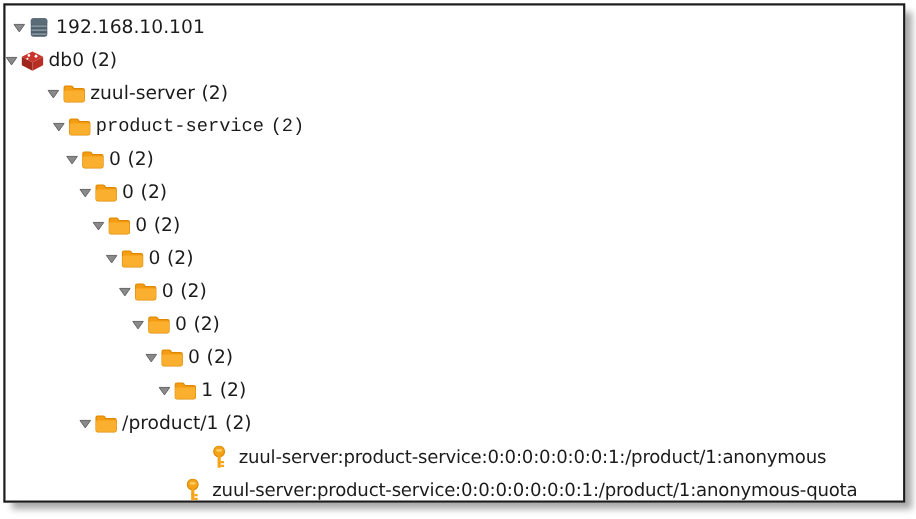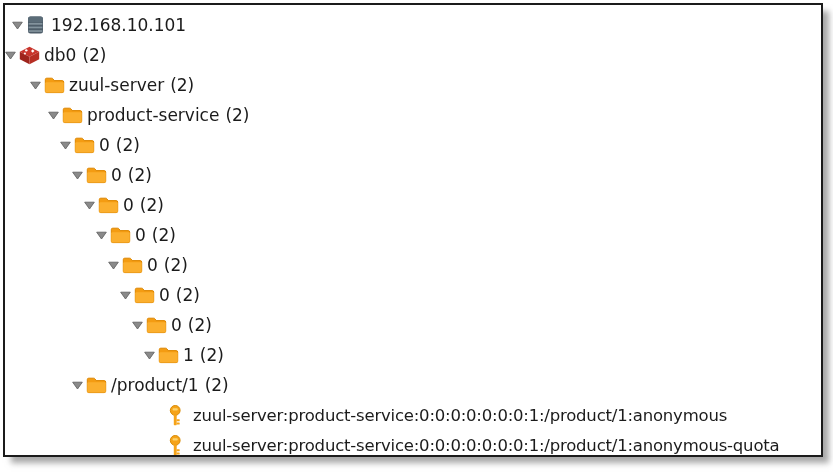--- a/index.html
+++ b/index.html
@@ -87,36 +87,36 @@
     <polygon points="0.8,6 11,11.2 11,19.2 0.8,14" fill="#9e241c"></polygon>
     <polygon points="21.2,6 11,11.2 11,19.2 21.2,14" fill="#b72e24"></polygon>
     <polygon points="14.4,3.4 16.2,5.3 14.4,7.2 12.6,5.3" fill="#ffffff"></polygon>
     <circle cx="7.6" cy="4.6" r="1.25" fill="#ffffff"></circle>
     <circle cx="6.2" cy="7.8" r="1.05" fill="#ffffff"></circle>
   </svg>
           </span>
     <span class="label">db0</span>
     <span class="count">(2)</span>
   </div>
-        <div class="row" style="padding-left: 25px;">
+        <div class="row" style="padding-left: 38px;">
     <span class="arrow">
       <svg width="11" height="9" viewBox="0 0 11 9">
         <polygon points="0.7,1.2 10.3,1.2 5.5,8" fill="#8a8a8a" stroke="#646464" stroke-width="0.9"></polygon>
       </svg>
     </span>
     <span class="icon">
             <svg width="21" height="18" viewBox="0 0 21 18">
     <path d="M1.3 15.2 L1.3 3.6 Q1.3 2.2 2.7 2.2 L7.6 2.2 Q8.6 2.2 9.1 3.0 L10.1 4.6 L18.2 4.6 Q19.7 4.6 19.7 6.1 L19.7 15.2 Q19.7 16.6 18.2 16.6 L2.7 16.6 Q1.3 16.6 1.3 15.2 Z" fill="#f49c12" stroke="#dd8600" stroke-width="1"></path>
     <path d="M1.3 15.2 L1.3 7.2 Q1.3 6.2 2.4 6.2 L18.7 6.2 Q19.7 6.2 19.7 7.2 L19.7 15.2 Q19.7 16.6 18.2 16.6 L2.7 16.6 Q1.3 16.6 1.3 15.2 Z" fill="#fbaf2e"></path>
   </svg>
           </span>
     <span class="label">zuul-server</span>
     <span class="count">(2)</span>
   </div>
-        <div class="row" style="padding-left: 43px;">
+        <div class="row" style="padding-left: 43px; font-family: Liberation Mono, monospace;">
     <span class="arrow">
       <svg width="11" height="9" viewBox="0 0 11 9">
         <polygon points="0.7,1.2 10.3,1.2 5.5,8" fill="#8a8a8a" stroke="#646464" stroke-width="0.9"></polygon>
       </svg>
     </span>
     <span class="icon">
             <svg width="21" height="18" viewBox="0 0 21 18">
     <path d="M1.3 15.2 L1.3 3.6 Q1.3 2.2 2.7 2.2 L7.6 2.2 Q8.6 2.2 9.1 3.0 L10.1 4.6 L18.2 4.6 Q19.7 4.6 19.7 6.1 L19.7 15.2 Q19.7 16.6 18.2 16.6 L2.7 16.6 Q1.3 16.6 1.3 15.2 Z" fill="#f49c12" stroke="#dd8600" stroke-width="1"></path>
     <path d="M1.3 15.2 L1.3 7.2 Q1.3 6.2 2.4 6.2 L18.7 6.2 Q19.7 6.2 19.7 7.2 L19.7 15.2 Q19.7 16.6 18.2 16.6 L2.7 16.6 Q1.3 16.6 1.3 15.2 Z" fill="#fbaf2e"></path>
   </svg>
@@ -252,21 +252,21 @@
     </span>
     <span class="icon">
             <svg width="21" height="18" viewBox="0 0 21 18">
     <path d="M1.3 15.2 L1.3 3.6 Q1.3 2.2 2.7 2.2 L7.6 2.2 Q8.6 2.2 9.1 3.0 L10.1 4.6 L18.2 4.6 Q19.7 4.6 19.7 6.1 L19.7 15.2 Q19.7 16.6 18.2 16.6 L2.7 16.6 Q1.3 16.6 1.3 15.2 Z" fill="#f49c12" stroke="#dd8600" stroke-width="1"></path>
     <path d="M1.3 15.2 L1.3 7.2 Q1.3 6.2 2.4 6.2 L18.7 6.2 Q19.7 6.2 19.7 7.2 L19.7 15.2 Q19.7 16.6 18.2 16.6 L2.7 16.6 Q1.3 16.6 1.3 15.2 Z" fill="#fbaf2e"></path>
   </svg>
           </span>
     <span class="label">/product/1</span>
     <span class="count">(2)</span>
   </div>
-        <div class="row row-key" style="padding-left: 163px;">
+        <div class="row row-key" style="padding-left: 163px; margin-left: 24px;">
 
     <span class="icon">
             <svg width="15" height="21" viewBox="0 0 15 21">
     <circle cx="7.2" cy="5.4" r="4.9" fill="#f6a318" stroke="#d98c06" stroke-width="1"></circle>
     <rect x="4.6" y="3.3" width="5.2" height="2.2" rx="0.9" fill="#fcd36b"></rect>
     <rect x="5.8" y="9.6" width="2.9" height="10.6" rx="0.6" fill="#f6a318"></rect>
     <rect x="8.6" y="14.2" width="3.1" height="2.0" rx="0.5" fill="#f6a318"></rect>
     <rect x="8.6" y="17.6" width="3.1" height="2.0" rx="0.5" fill="#f6a318"></rect>
   </svg>
           </span>

